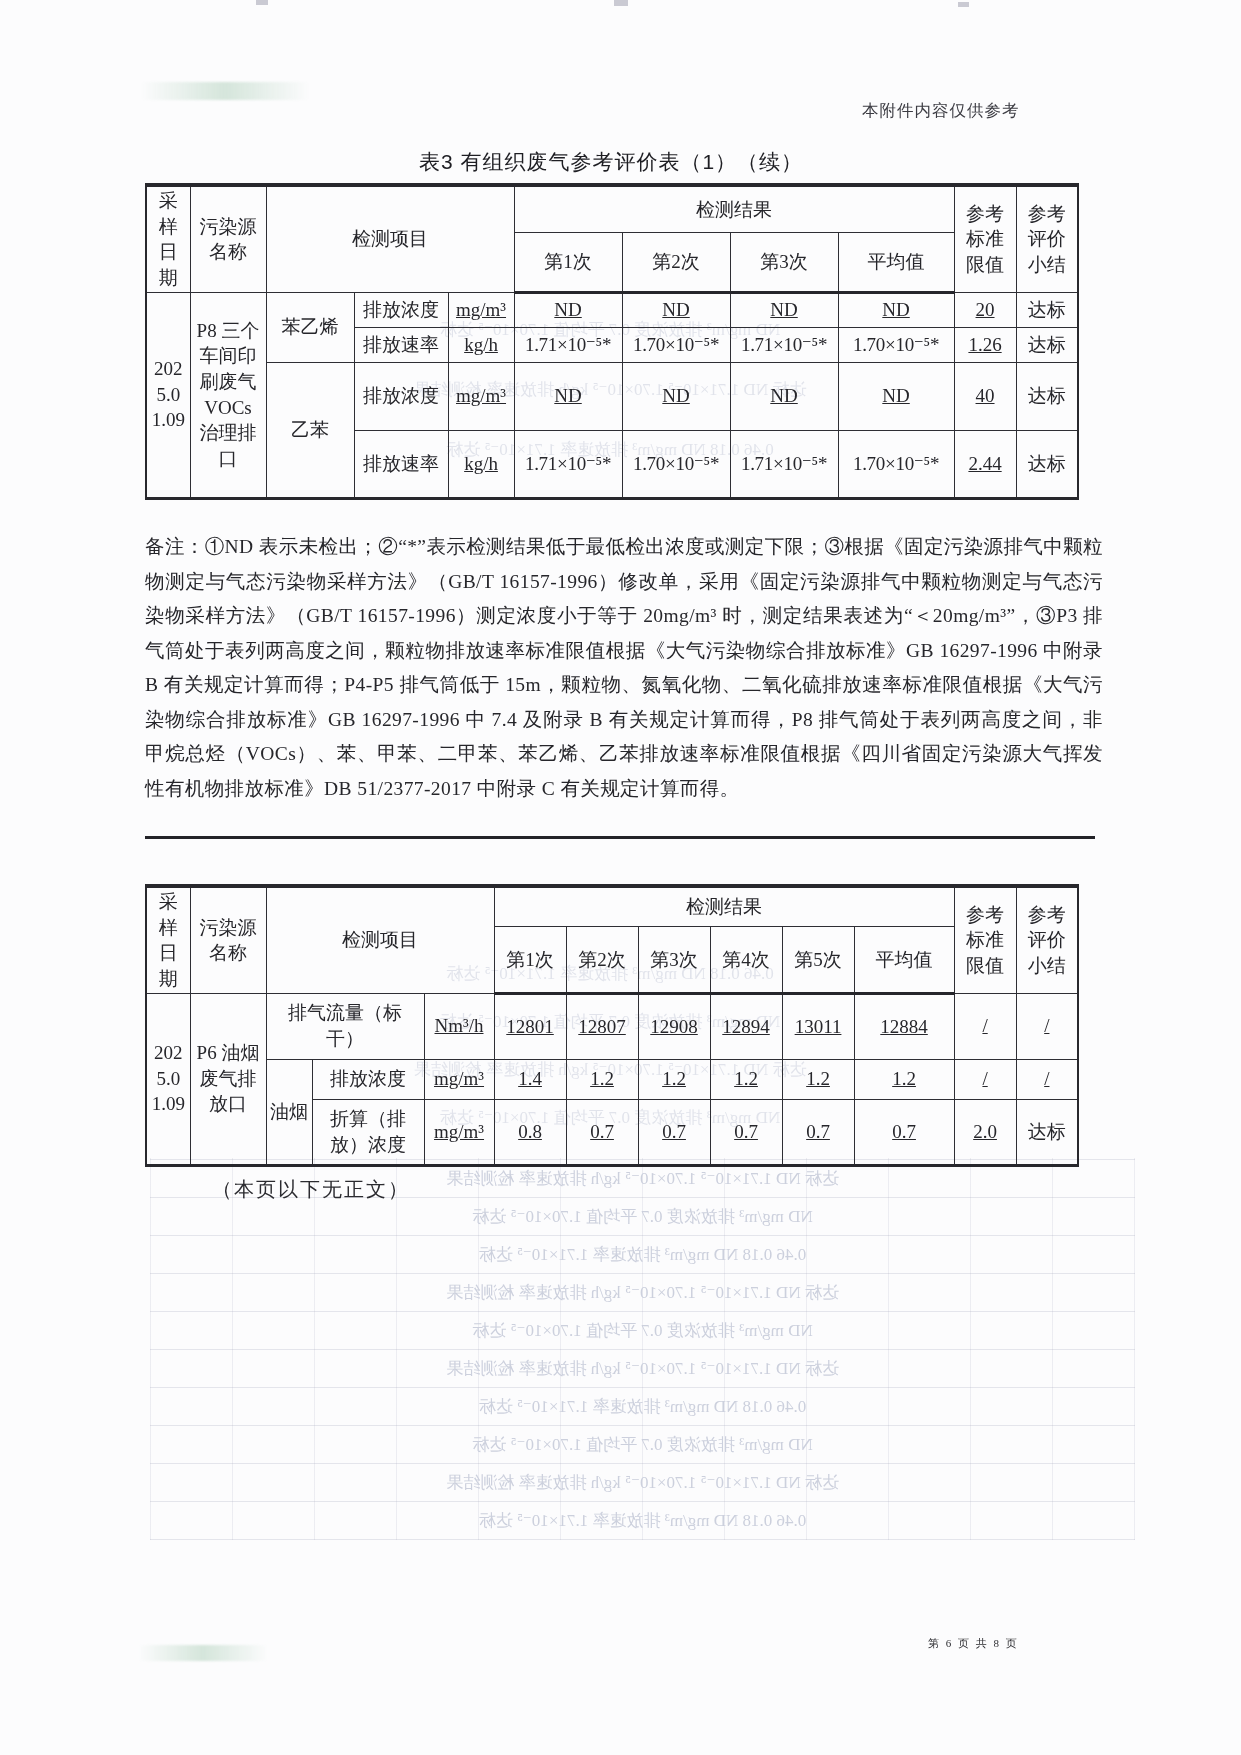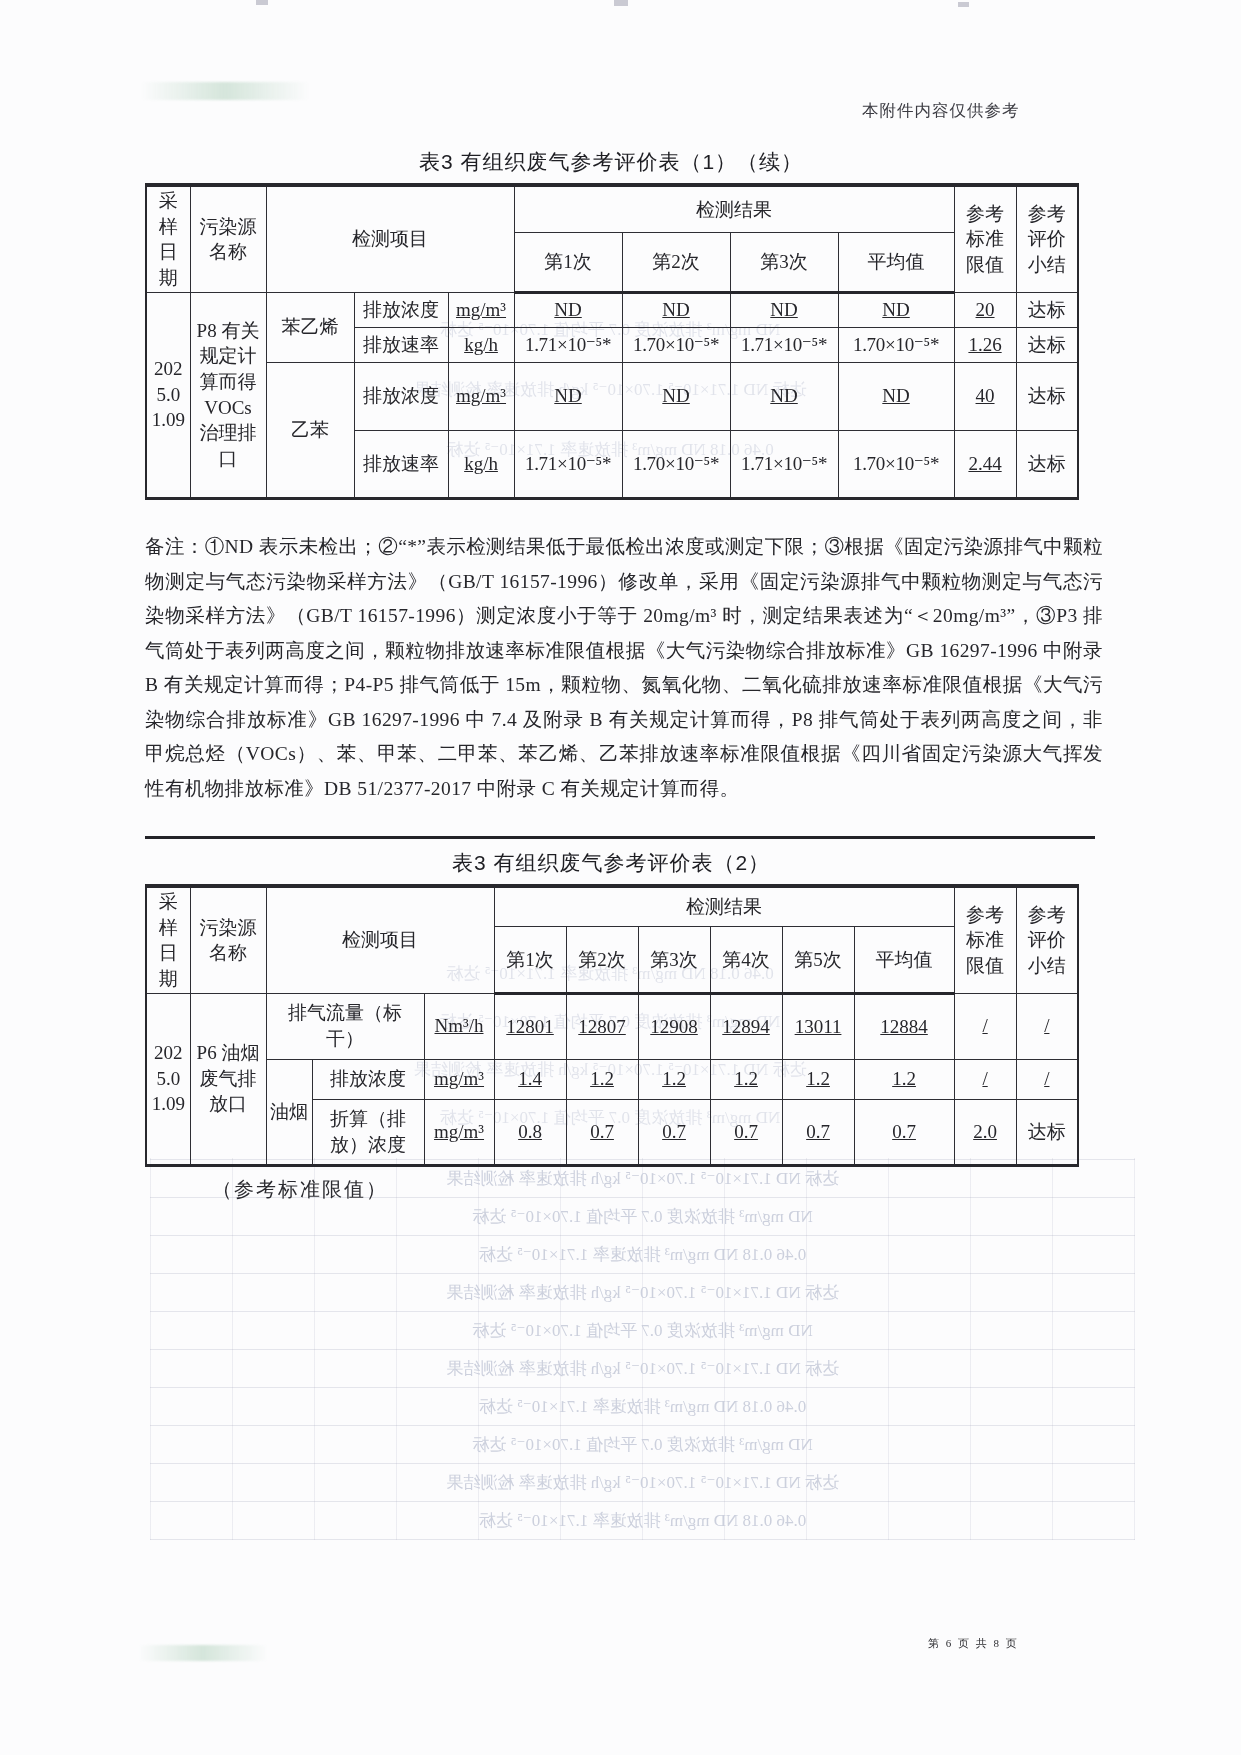--- a/index.html
+++ b/index.html
@@ -156,21 +156,21 @@
         <td rowspan="2" class="narrow">参考评价小结</td>
       </tr>
       <tr style="height:50px" class="hdr-sep">
         <td>第1次</td>
         <td>第2次</td>
         <td>第3次</td>
         <td>平均值</td>
       </tr>
       <tr style="height:35px">
         <td rowspan="4" class="break-all">2025.01.09</td>
-        <td rowspan="4" class="srccell">P8 有关规定计算而得 VOCs 治理排口</td>
+        <td rowspan="4" class="srccell">P8 三个车间印刷废气 VOCs 治理排口</td>
         <td rowspan="2">苯乙烯</td>
         <td>排放浓度</td>
         <td class="num">mg/m³</td>
         <td class="num">ND</td>
         <td class="num">ND</td>
         <td class="num">ND</td>
         <td class="num">ND</td>
         <td class="num">20</td>
         <td>达标</td>
       </tr>
@@ -205,21 +205,20 @@
         <td class="num">2.44</td>
         <td>达标</td>
       </tr>
     </tbody>
       </table>
 
     <div class="notes">备注：①ND 表示未检出；②“*”表示检测结果低于最低检出浓度或测定下限；③根据《固定污染源排气中颗粒物测定与气态污染物采样方法》（GB/T 16157-1996）修改单，采用《固定污染源排气中颗粒物测定与气态污染物采样方法》（GB/T 16157-1996）测定浓度小于等于 20mg/m³ 时，测定结果表述为“＜20mg/m³”，③P3 排气筒处于表列两高度之间，颗粒物排放速率标准限值根据《大气污染物综合排放标准》GB 16297-1996 中附录 B 有关规定计算而得；P4-P5 排气筒低于 15m，颗粒物、氮氧化物、二氧化硫排放速率标准限值根据《大气污染物综合排放标准》GB 16297-1996 中 7.4 及附录 B 有关规定计算而得，P8 排气筒处于表列两高度之间，非甲烷总烃（VOCs）、苯、甲苯、二甲苯、苯乙烯、乙苯排放速率标准限值根据《四川省固定污染源大气挥发性有机物排放标准》DB 51/2377-2017 中附录 C 有关规定计算而得。</div>
 
     <div class="sep-line"></div>
 
-    <div class="tbl-title" style="top:849px;">表3  有组织废气参考评价表（2）</div>
 
     <table class="rpt" style="left:145px;top:884px;width:932px;">
       <colgroup>
         <col style="width:44px">
           <col style="width:76px">
           <col style="width:46px">
           <col style="width:112px">
           <col style="width:70px">
         <col style="width:72px">
           <col style="width:72px">
@@ -282,17 +281,17 @@
         <td class="num">0.7</td>
         <td class="num">0.7</td>
         <td class="num">0.7</td>
         <td class="num">0.7</td>
         <td class="num">2.0</td>
         <td>达标</td>
       </tr>
     </tbody>
       </table>
 
-    <div class="no-more">（参考标准限值）</div>
+    <div class="no-more">（本页以下无正文）</div>
 
     <div class="footer-page">第 6 页 共 8 页</div>
   </div>
 </div>
 
 </body></html>

